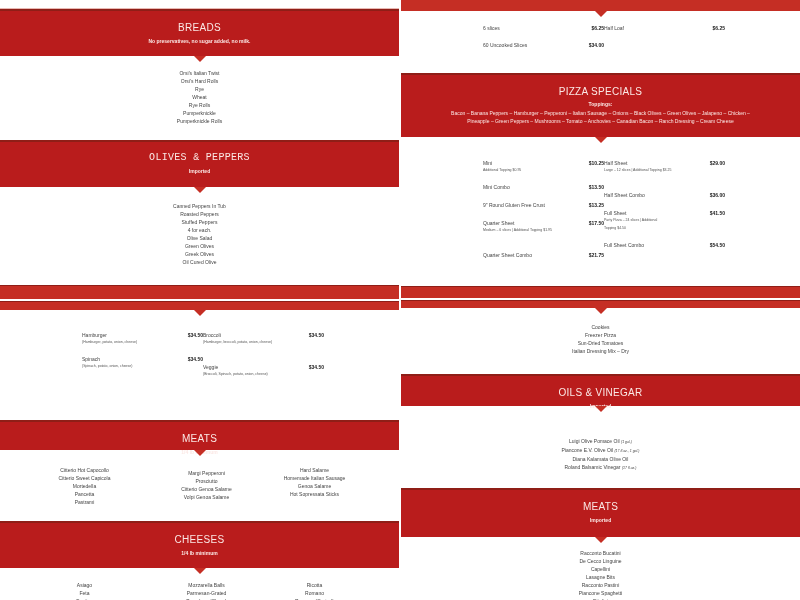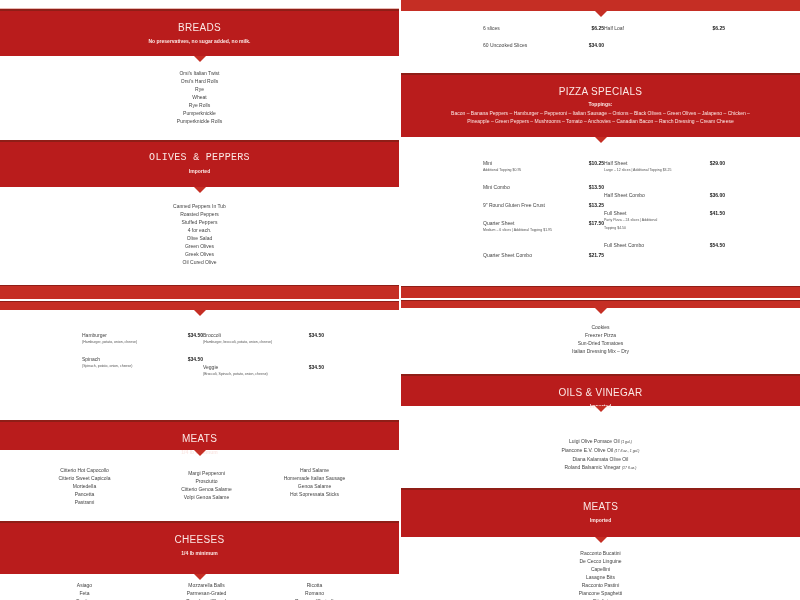--- a/index.html
+++ b/index.html
@@ -115,21 +115,21 @@
       <div>Volpi Genoa Salame</div>
     </div>
     <div class="c" style="margin-left:20px;">
       <div>Hard Salame</div>
       <div>Homemade Italian Sausage</div>
       <div>Genoa Salame</div>
       <div>Hot Sopressata Sticks</div>
     </div>
   </div>
 
-  <div class="banner" style="top:521px;height:53px;">
+  <div class="banner" style="top:521px;height:47px;">
     <div class="title" style="margin-top:11px;">CHEESES</div>
     <div class="sub">1/4 lb minimum</div>
     <div class="notch"></div>
   </div>
   <div class="cols3" style="top:581px;">
     <div class="c" style="margin-right:34px;">
       <div>Asiago</div>
       <div>Feta</div>
       <div>Fontina</div>
     </div>

